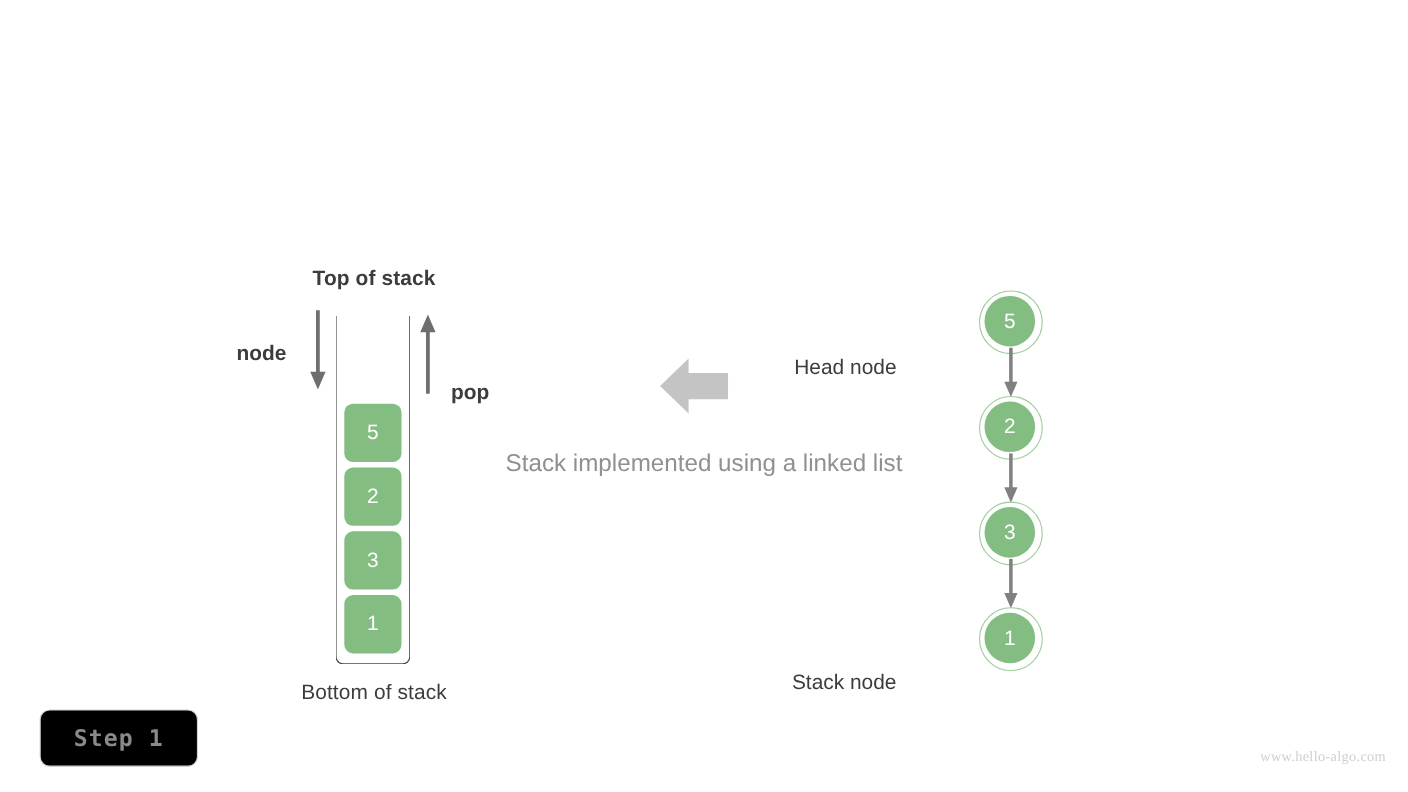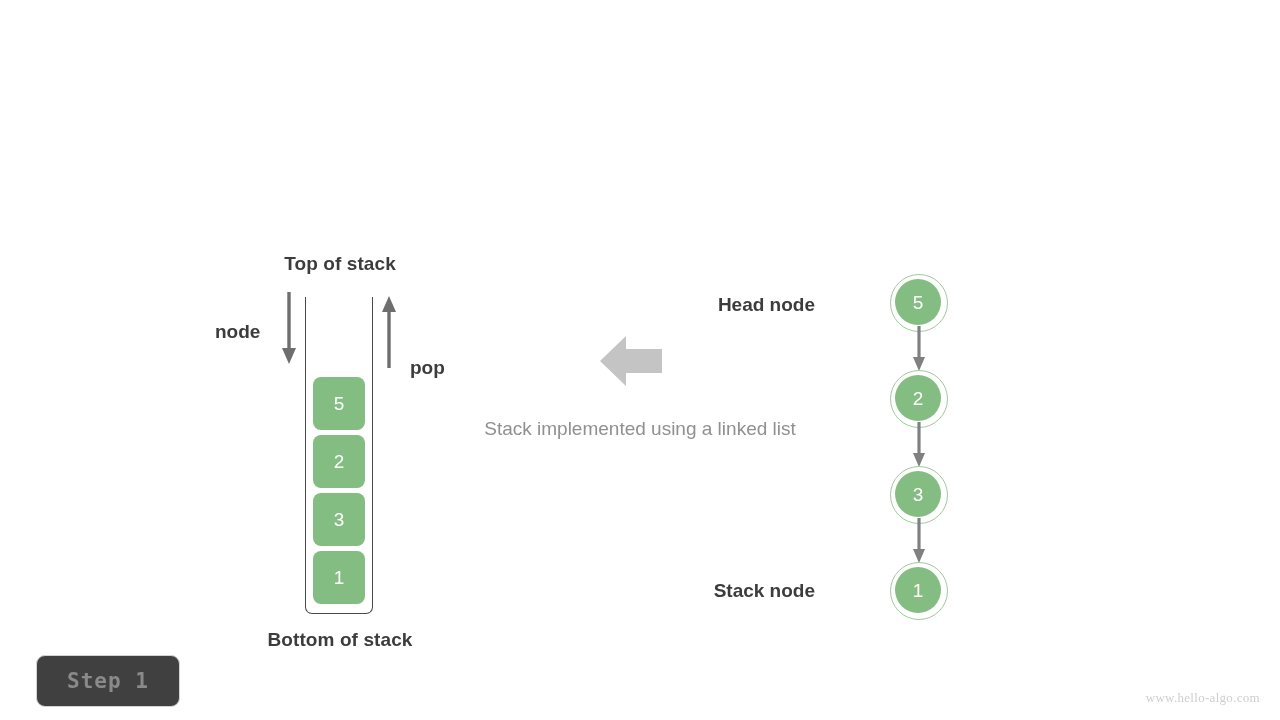--- a/index.html
+++ b/index.html
@@ -9,21 +9,21 @@
   body {
     width: 1280px;
     height: 720px;
     background: #ffffff;
     font-family: "Liberation Sans", sans-serif;
     overflow: hidden;
     position: relative;
   }
   .canvas {
     position: absolute;
-    left: 0; top: 14px;
+    left: 0; top: 4px;
     width: 1280px;
     height: 544px;
     border-radius: 18px;
   }
   .stack-title {
     position: absolute;
     left: 190px;
     top: 239px;
     width: 300px;
     text-align: center;
@@ -32,21 +32,21 @@
     color: #3c3c3c;
     letter-spacing: 0.1px;
   }
   .stack-bottom-label {
     position: absolute;
     left: 190px;
     top: 615px;
     width: 300px;
     text-align: center;
     font-size: 19px;
-    font-weight: bold;
+    font-weight: normal;
     color: #3c3c3c;
     letter-spacing: 0.1px;
   }
   .stack-container {
     position: absolute;
     left: 305px;
     top: 283px;
     width: 68px;
     height: 317px;
     border-left: 1.6px solid #4a4a4a;
@@ -96,32 +96,33 @@
     position: absolute;
     left: 600px;
     top: 318px;
   }
   .center-caption {
     position: absolute;
     left: 390px;
     top: 404px;
     width: 500px;
     text-align: center;
-    font-size: 19px;
+    font-size: 22px;
     color: #909090;
   }
 
   
   .ll-label {
     position: absolute;
     font-size: 19px;
-    font-weight: bold;
+    font-weight: normal;
     color: #3c3c3c;
     text-align: right;
     width: 180px;
+    margin-top: 40px;
   }
   #head-label { left: 635px; top: 280px; }
   #tail-label { left: 635px; top: 566px; }
 
   .ll-node {
     position: absolute;
     width: 58px;
     height: 58px;
     border-radius: 50%;
     border: 1.6px solid #9ccc9a;
@@ -148,21 +149,21 @@
 
   
   .step-badge {
     position: absolute;
     left: 36px;
     top: 641px;
     width: 144px;
     height: 52px;
     border: 1.4px solid #d4d4d4;
     border-radius: 9px;
-    background: #404040;
+    background: #000000;
     display: flex;
     align-items: center;
     justify-content: center;
     font-family: "DejaVu Sans Mono", monospace;
     font-size: 21px;
     font-weight: bold;
     color: #8a8a8a;
     letter-spacing: 1px;
     box-sizing: border-box;
   }

